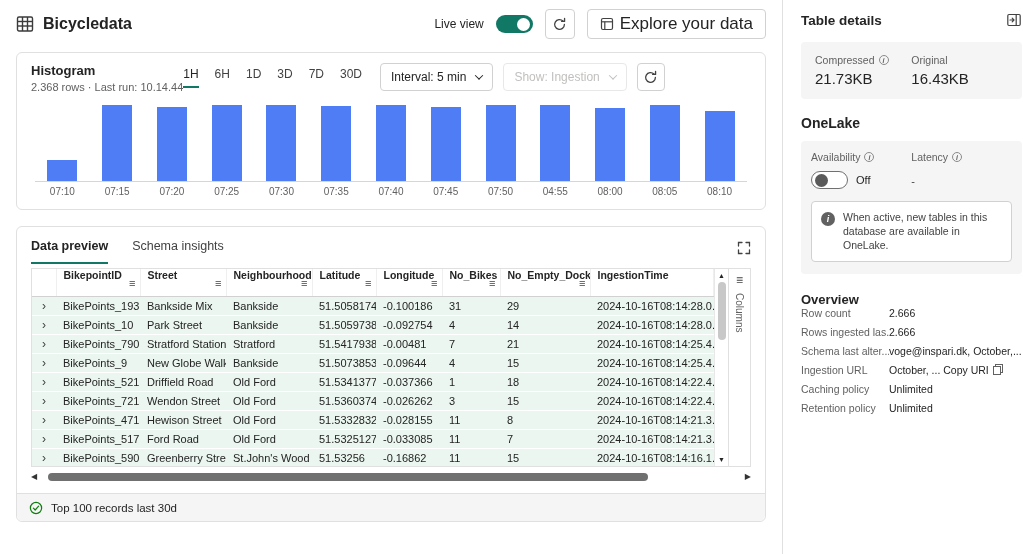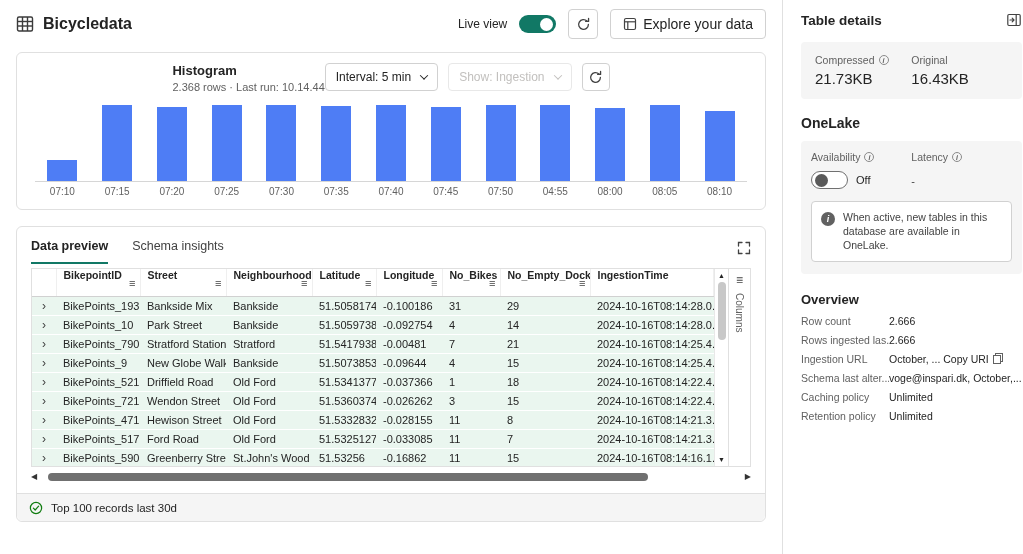--- a/index.html
+++ b/index.html
@@ -11,27 +11,27 @@
   .app-title{display:flex;align-items:center;gap:9px;font-size:16px;font-weight:bold}
   .header-controls{display:flex;align-items:center;gap:12px}
   .lv-label{font-size:12px}
   .toggle{position:relative;width:37px;height:18px;border-radius:9px;cursor:pointer}
   .toggle.on{background:#117865}
   .toggle.on .knob{position:absolute;top:2.5px;right:3px;width:13px;height:13px;border-radius:50%;background:#fff}
   .toggle.off{background:#fff;border:1px solid #707070}
   .toggle.off .knob{position:absolute;top:1.5px;left:2.5px;width:13px;height:13px;border-radius:50%;background:#5a5a5a}
   .icon-btn{width:30px;height:30px;border:1px solid #d1d1d1;border-radius:4px;background:#fff;display:flex;align-items:center;justify-content:center;cursor:pointer}
   .icon-btn.sm{width:28px;height:28px}
-  .btn{display:flex;align-items:center;gap:6px;height:30px;padding:0 12px;border:1px solid #d1d1d1;border-radius:4px;background:#fff;font-size:14px;font-family:inherit;color:#242424;cursor:pointer}
+  .btn{display:flex;align-items:center;gap:6px;height:30px;padding:0 12px;border:1px solid #d1d1d1;border-radius:4px;background:#fff;font-size:17px;font-family:inherit;color:#242424;cursor:pointer}
   .btn.sm{height:28px;font-size:12px;padding:0 10px}
   .btn.disabled{color:#c2c0be;border-color:#e8e8e8;cursor:default}
   .chev{width:6px;height:6px;border-right:1.2px solid currentColor;border-bottom:1.2px solid currentColor;transform:rotate(45deg) translate(-1px,-1px);display:inline-block;margin-left:4px}
   .card{border:1px solid #e0e0e0;border-radius:6px;background:#fff}
   .hist-card{height:158px;padding:10px 14px 6px;margin-top:4px}
-  .hist-head{display:flex;justify-content:center;align-items:flex-start}
+  .hist-head{display:flex;justify-content:flex-start;align-items:flex-start}
   .hist-title{font-size:13px;font-weight:bold}
   .hist-sub{font-size:11px;color:#616161;margin-top:3px}
   .hist-controls{display:flex;align-items:center;gap:10px}
   .ranges{display:flex;gap:16px;margin-right:8px}
   .range{font-size:12px;color:#424242;padding-bottom:5px;border-bottom:2px solid transparent;cursor:pointer}
   .range.active{border-bottom-color:#117865;color:#242424}
   .chart{display:flex;height:96px;margin-top:8px;padding:0 4px}
   .bar-item{flex:1;display:flex;flex-direction:column}
   .bar-zone{flex:1;display:flex;align-items:flex-end;justify-content:center;border-bottom:1px solid #d6d6d6}
   .bar{width:30px}
@@ -73,21 +73,21 @@
   .section-h{font-size:14px;font-weight:bold;margin-top:16px}
   .section-h.ov{font-size:13px;margin-top:18px}
   .onelake-box{background:#f5f5f5;border-radius:4px;margin-top:10px;padding:10px 10px 12px}
   .ol-grid{display:flex}
   .ol-col{width:50%}
   .ol-toggle-row{display:flex;align-items:center;gap:8px;margin-top:8px;font-size:11px}
   .ol-latency{margin-top:12px;font-size:11px;color:#424242}
   .info-box{background:#fff;border:1px solid #d1d1d1;border-radius:4px;margin-top:12px;padding:8px 9px;display:flex;gap:8px}
   .info-filled{flex-shrink:0;width:14px;height:14px;border-radius:50%;background:#616161;color:#fff;font-size:9px;font-style:italic;font-weight:bold;display:flex;align-items:center;justify-content:center;margin-top:2px}
   .info-text{font-size:10.5px;color:#424242;line-height:1.35}
-  .kv-list{margin-top:8px}
+  .kv-list{margin-top:0}
   .kv-row{display:flex;margin-bottom:7px;font-size:10.5px;align-items:center}
   .kv-label{width:88px;flex-shrink:0;color:#616161;white-space:nowrap;overflow:hidden}
   .kv-value{flex:1;color:#242424;white-space:nowrap;overflow:hidden;display:flex;align-items:center}
   .copy-ic{position:relative;width:10px;height:11px;display:inline-block;margin-left:4px;flex-shrink:0}
   .copy-ic::before{content:"";position:absolute;top:0;right:0;width:6px;height:7px;border:1px solid #616161}
   .copy-ic::after{content:"";position:absolute;bottom:0;left:0;width:6px;height:7px;border:1px solid #616161;background:#fff}
 </style>
 </head>
 <body>
 
@@ -131,20 +131,28 @@
       </div>
     </div>
 
     <div class="card hist-card">
       <div class="hist-head">
         <div>
           <div class="hist-title">Histogram</div>
           <div class="hist-sub">2.368 rows · Last run: 10.14.44</div>
         </div>
         <div class="hist-controls">
+          <div class="ranges">
+              <span class="range active">1H</span>
+              <span class="range">6H</span>
+              <span class="range">1D</span>
+              <span class="range">3D</span>
+              <span class="range">7D</span>
+              <span class="range">30D</span>
+            </div>
           <button class="btn sm">
             <span>Interval: 5 min</span>
             <span class="chev"></span>
           </button>
           <button class="btn sm disabled">
             <span>Show: Ingestion</span>
             <span class="chev"></span>
           </button>
           <button class="icon-btn sm">
             <svg width="15" height="15" viewBox="0 0 16 16">
@@ -475,33 +483,33 @@
             <span>2.666</span>
           </div>
         </div>
         <div class="kv-row">
           <div class="kv-label">Rows ingested las...</div>
           <div class="kv-value">
             <span>2.666</span>
           </div>
         </div>
         <div class="kv-row">
+          <div class="kv-label">Schema last alter...</div>
+          <div class="kv-value">
+            <span>voge@inspari.dk, October,...</span>
+          </div>
+        </div>
+        <div class="kv-row">
           <div class="kv-label">Ingestion URL</div>
           <div class="kv-value">
             <span>October, ... Copy URI</span>
             <span class="copy-ic"></span>
           </div>
         </div>
         <div class="kv-row">
-          <div class="kv-label">Schema last alter...</div>
-          <div class="kv-value">
-            <span>voge@inspari.dk, October,...</span>
-          </div>
-        </div>
-        <div class="kv-row">
           <div class="kv-label">Caching policy</div>
           <div class="kv-value">
             <span>Unlimited</span>
           </div>
         </div>
         <div class="kv-row">
           <div class="kv-label">Retention policy</div>
           <div class="kv-value">
             <span>Unlimited</span>
           </div>

